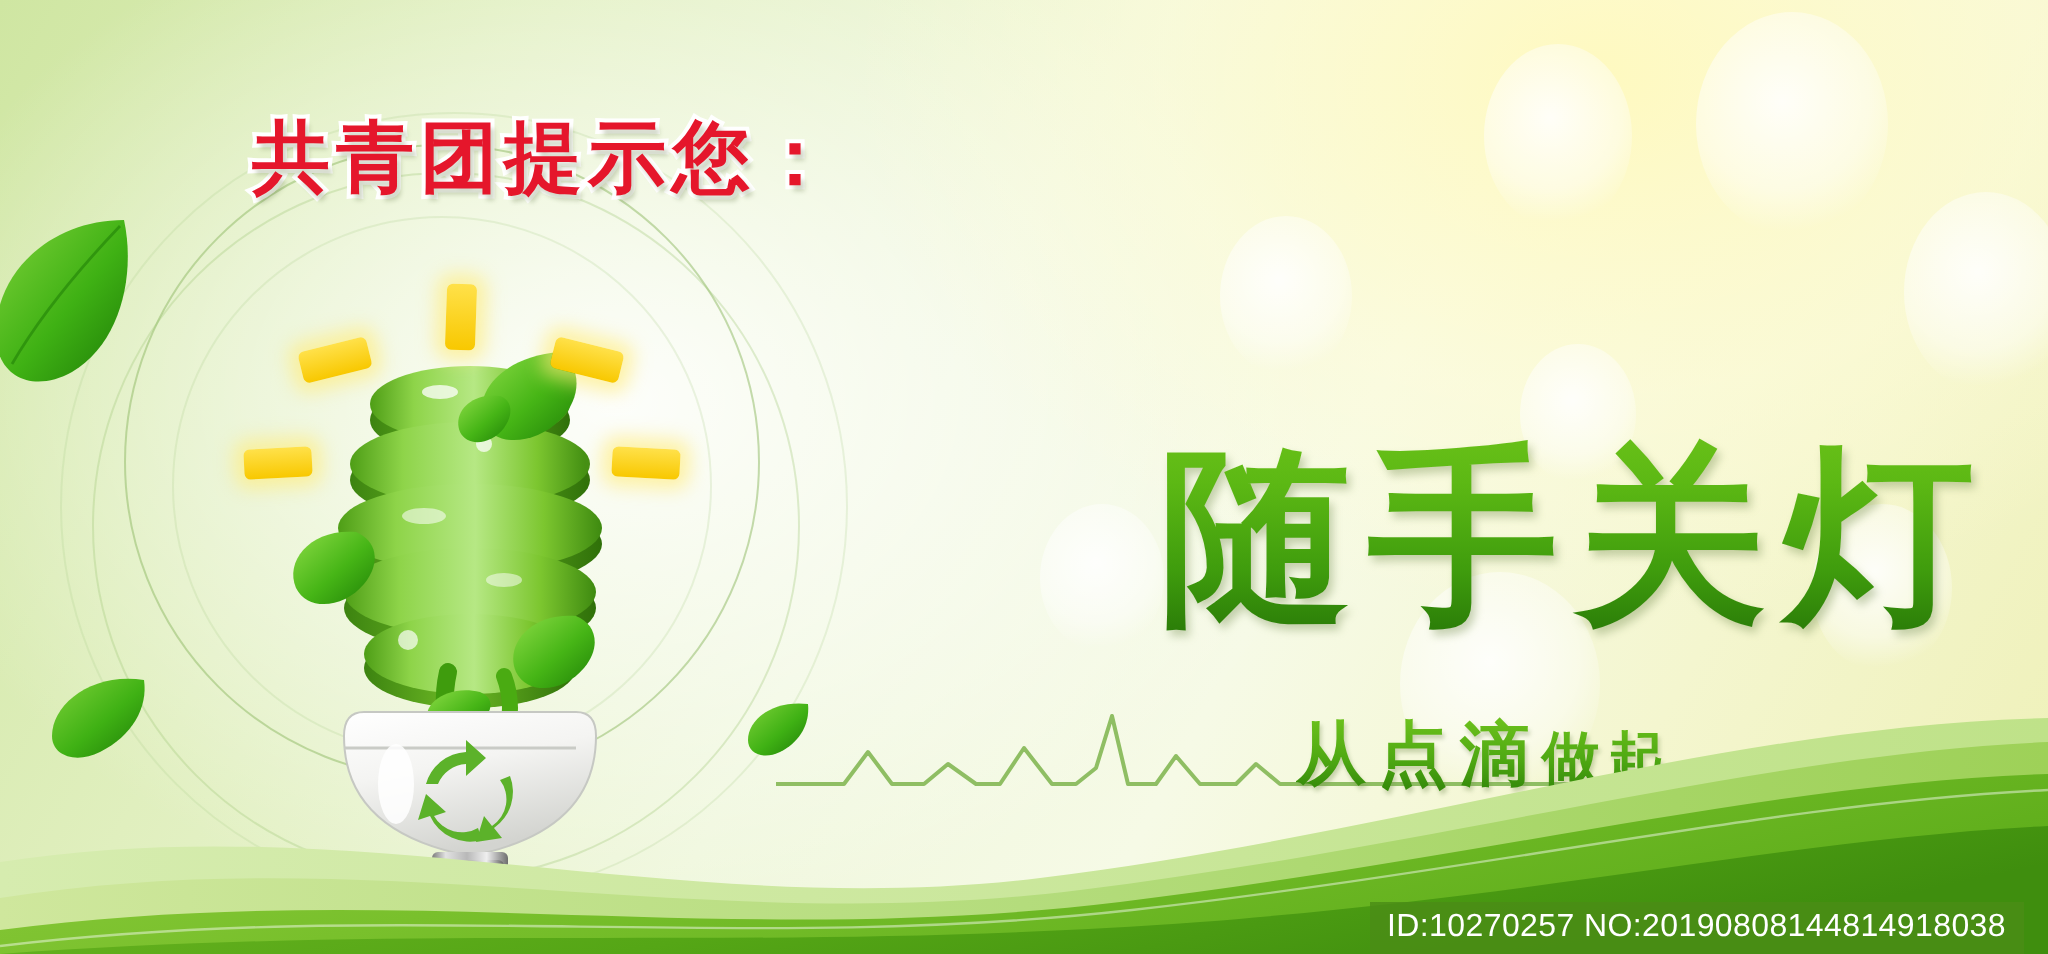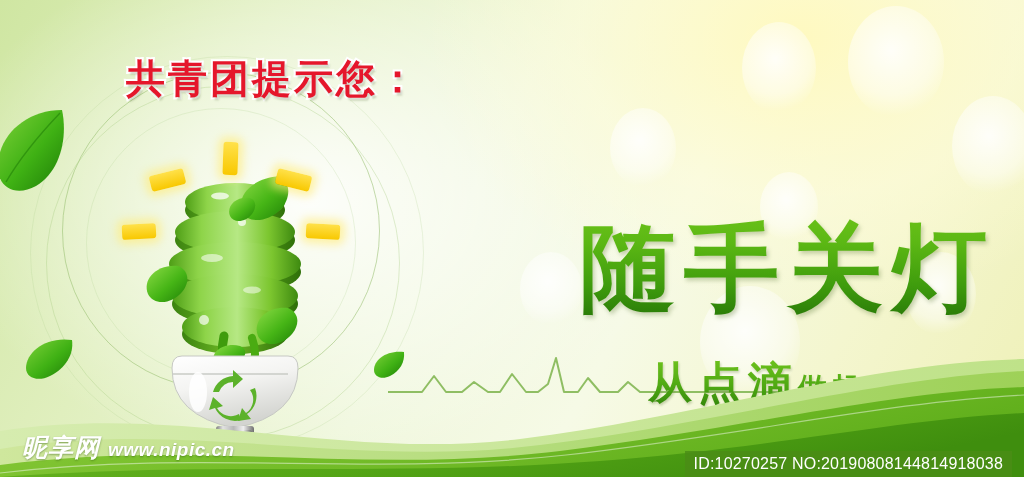--- a/index.html
+++ b/index.html
@@ -54,21 +54,21 @@
   #line2{left:580px;top:206px;}
 
   #subline{
     position:absolute;left:648px;top:354px;white-space:nowrap;
     font-family:"DejaVu Serif","Liberation Serif",serif;
     font-weight:bold;
     background:linear-gradient(180deg,#73c71f 0%,#4ea812 55%,#2a7d07 100%);
     -webkit-background-clip:text;background-clip:text;color:transparent;
     filter:drop-shadow(1px 2px 1px rgba(120,145,85,0.38));
   }
-  #subline .big{font-size:44px;letter-spacing:6px;}
+  #subline .big{font-size:35px;letter-spacing:6px;}
   #subline .small{font-size:29px;letter-spacing:4px;}
 
   
   #wave{position:absolute;left:0;bottom:0;width:1024px;height:120px;}
 
   #watermark{
     position:absolute;left:22px;bottom:13px;
     display:flex;align-items:baseline;gap:8px;
     color:#ffffff;text-shadow:0 1px 2px rgba(40,80,10,0.45);
     pointer-events:none;
@@ -263,20 +263,16 @@
           <stop offset="100%" stop-color="#bfe289"></stop>
       </linearGradient>
     </defs>
     <path d="M0 74 C180 46 340 104 520 82 C700 60 860 6 1024 2 L1024 120 L0 120 Z" fill="url(#w4)"></path>
     <path d="M0 92 C190 62 350 112 540 88 C720 66 880 20 1024 14 L1024 120 L0 120 Z" fill="url(#w1)"></path>
     <path d="M0 108 C200 82 360 118 560 94 C740 72 890 34 1024 30 L1024 120 L0 120 Z" fill="url(#w2)"></path>
     <path d="M0 120 C220 104 380 120 600 104 C780 90 900 62 1024 56 L1024 120 Z" fill="url(#w3)"></path>
     <path d="M0 116 C200 92 370 120 566 98 C744 78 892 44 1024 38" fill="none" stroke="#ffffff" stroke-width="1.2" opacity="0.45"></path>
   </svg>
 
-  <div id="watermark">
-    <span class="wm-cn">昵享网</span>
-    <span class="wm-url">www.nipic.cn</span>
-  </div>
 
   <div id="idbar">ID:10270257 NO:20190808144814918038</div>
 
 </div>
 
 </body></html>

